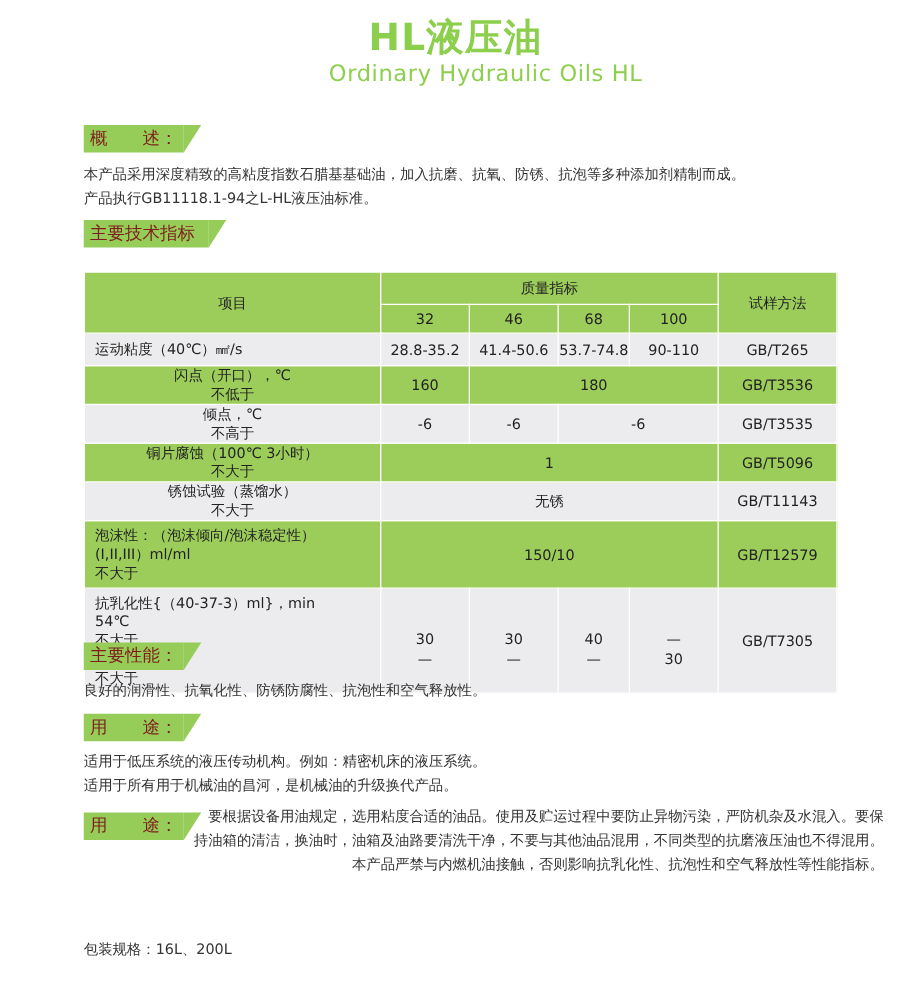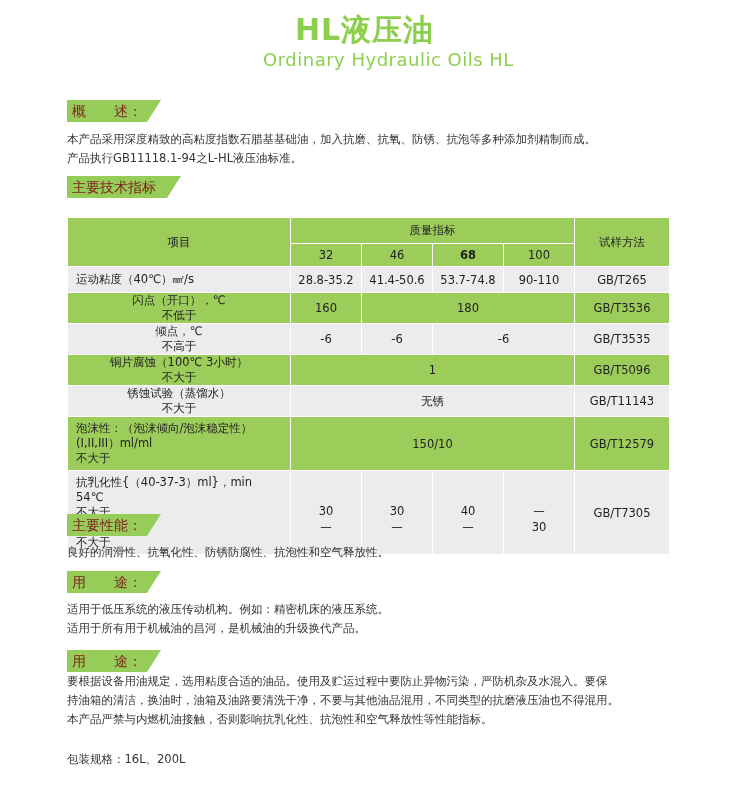--- a/index.html
+++ b/index.html
@@ -37,21 +37,21 @@
 <table>
   <tbody>
       <tr class="g" style="height:26px;">
     <th rowspan="2" colspan="2" style="width:223px;">项目</th>
     <th colspan="4">质量指标</th>
     <th rowspan="2" style="width:95px;text-align:center;">试样方法</th>
   </tr>
   <tr class="g" style="height:23px;">
     <th style="width:71px;">32</th>
     <th style="width:71px;">46</th>
-    <th style="width:71px;font-weight:bold;">68</th>
+    <th style="width:57px;">68</th>
     <th style="width:71px;">100</th>
   </tr>
   <tr class="w" style="height:26px;">
     <td colspan="2" class="left">运动粘度（40℃）㎟/s</td>
     <td>28.8-35.2</td>
     <td>41.4-50.6</td>
     <td>53.7-74.8</td>
     <td>90-110</td>
     <td>GB/T265</td>
   </tr>
@@ -147,18 +147,18 @@
   <div>良好的润滑性、抗氧化性、防锈防腐性、抗泡性和空气释放性。</div>
 </div>
 
 <div class="sec-head" style="top:571px;width:80px;">用　　途：</div>
 <div class="para" style="top:600px;">
   <div>适用于低压系统的液压传动机构。例如：精密机床的液压系统。</div>
   <div>适用于所有用于机械油的昌河，是机械油的升级换代产品。</div>
 </div>
 
 <div class="sec-head" style="top:650px;width:80px;">用　　途：</div>
-<div class="para" style="top:672px;width:640px;">
+<div class="para" style="top:644px;width:640px;text-align:right;">
   <div>要根据设备用油规定，选用粘度合适的油品。使用及贮运过程中要防止异物污染，严防机杂及水混入。要保</div>
   <div>持油箱的清洁，换油时，油箱及油路要清洗干净，不要与其他油品混用，不同类型的抗磨液压油也不得混用。</div>
   <div>本产品严禁与内燃机油接触，否则影响抗乳化性、抗泡性和空气释放性等性能指标。</div>
 </div>
 <div class="para" style="top:750px;">包装规格：16L、200L</div>
 
 </body></html>

